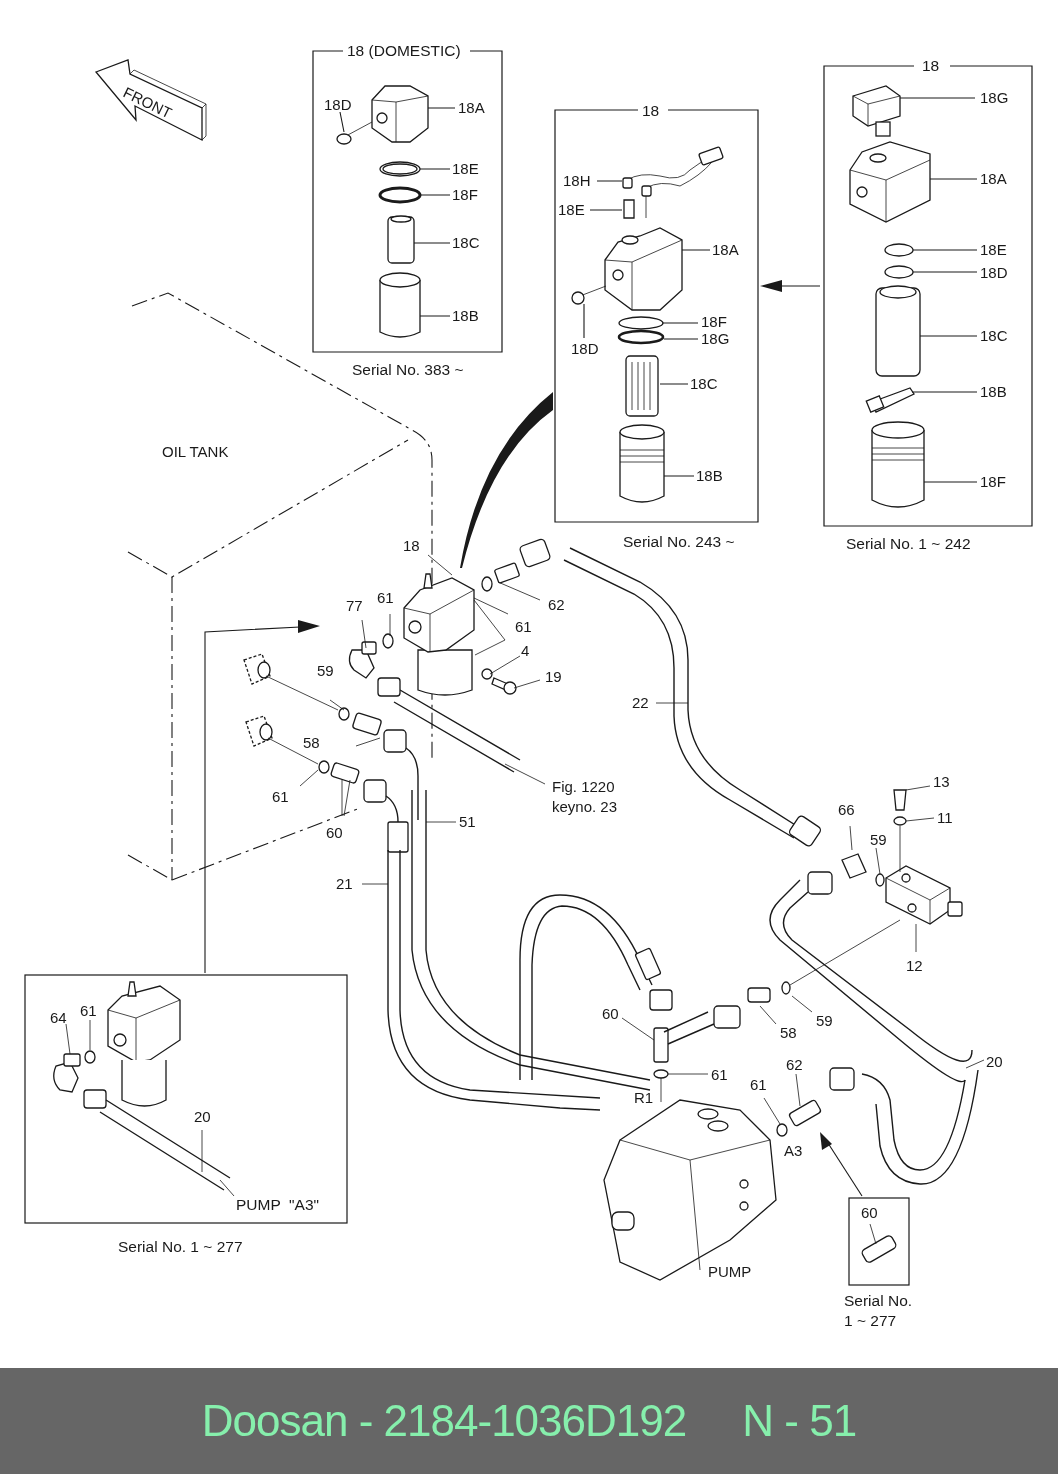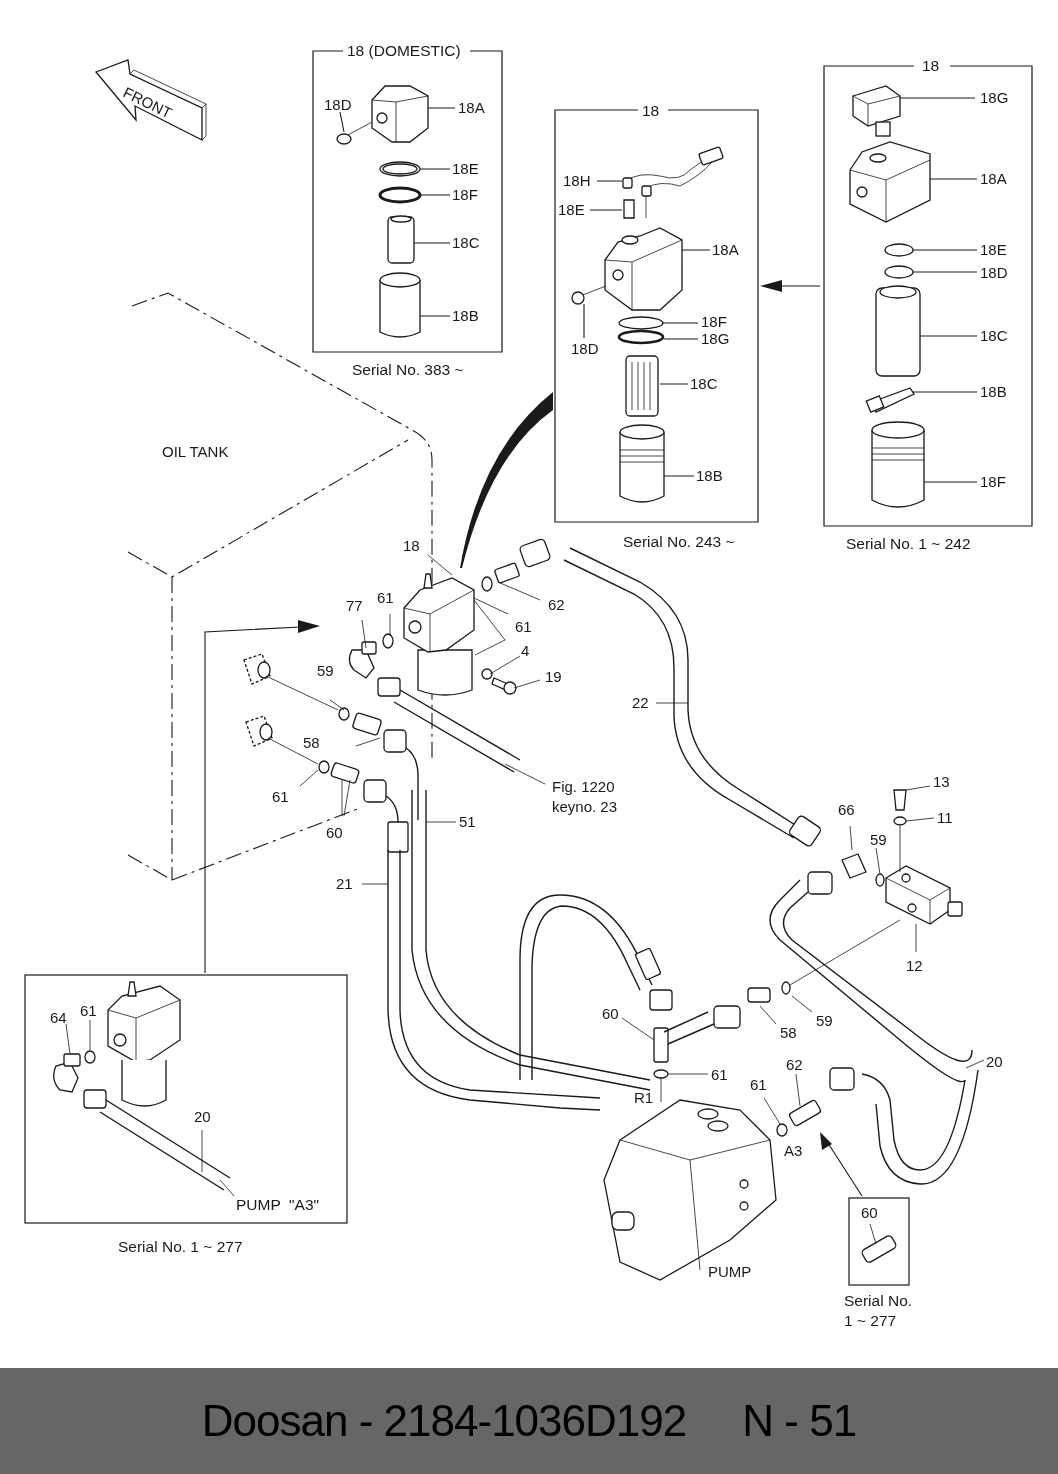--- a/index.html
+++ b/index.html
@@ -10,21 +10,21 @@
   .lbl { font-size: 15px; }
   .cap { font-size: 15.5px; }
   .ln  { stroke: #1a1a1a; stroke-width: 1.1; fill: none; }
   .part { stroke: #1a1a1a; stroke-width: 1.3; fill: #ffffff; }
   .thin { stroke: #1a1a1a; stroke-width: 0.8; fill: none; }
   .hose { stroke: #1a1a1a; stroke-width: 1.4; fill: none; }
   .dash { stroke: #1a1a1a; stroke-width: 1.1; fill: none; stroke-dasharray: 16 5 3 5; }
   .box  { stroke: #1a1a1a; stroke-width: 1.2; fill: none; }
   #footer { position: absolute; left: 0; top: 1368px; width: 1058px; height: 106px;
             background: #666666; display: flex; align-items: center; justify-content: center; }
-  #footer-text { color: #000000; font-size: 44px; letter-spacing: -1px;
+  #footer-text { color: #86efac; font-size: 44px; letter-spacing: -1px;
                  font-family: "Liberation Sans", "DejaVu Sans", sans-serif; white-space: pre; }
 </style>
 </head>
 <body>
 
 <svg id="diagram" viewBox="0 0 1058 1368" xmlns="http://www.w3.org/2000/svg">
 
   <g>
     <path class="part" d="M96,72 L128,60 L130,74 L202,108 L202,140 L135,106 L136,120 Z"></path>
     <path class="thin" d="M130,74 L134,70 L206,104 L202,108 M206,104 L206,136 L202,140"></path>

